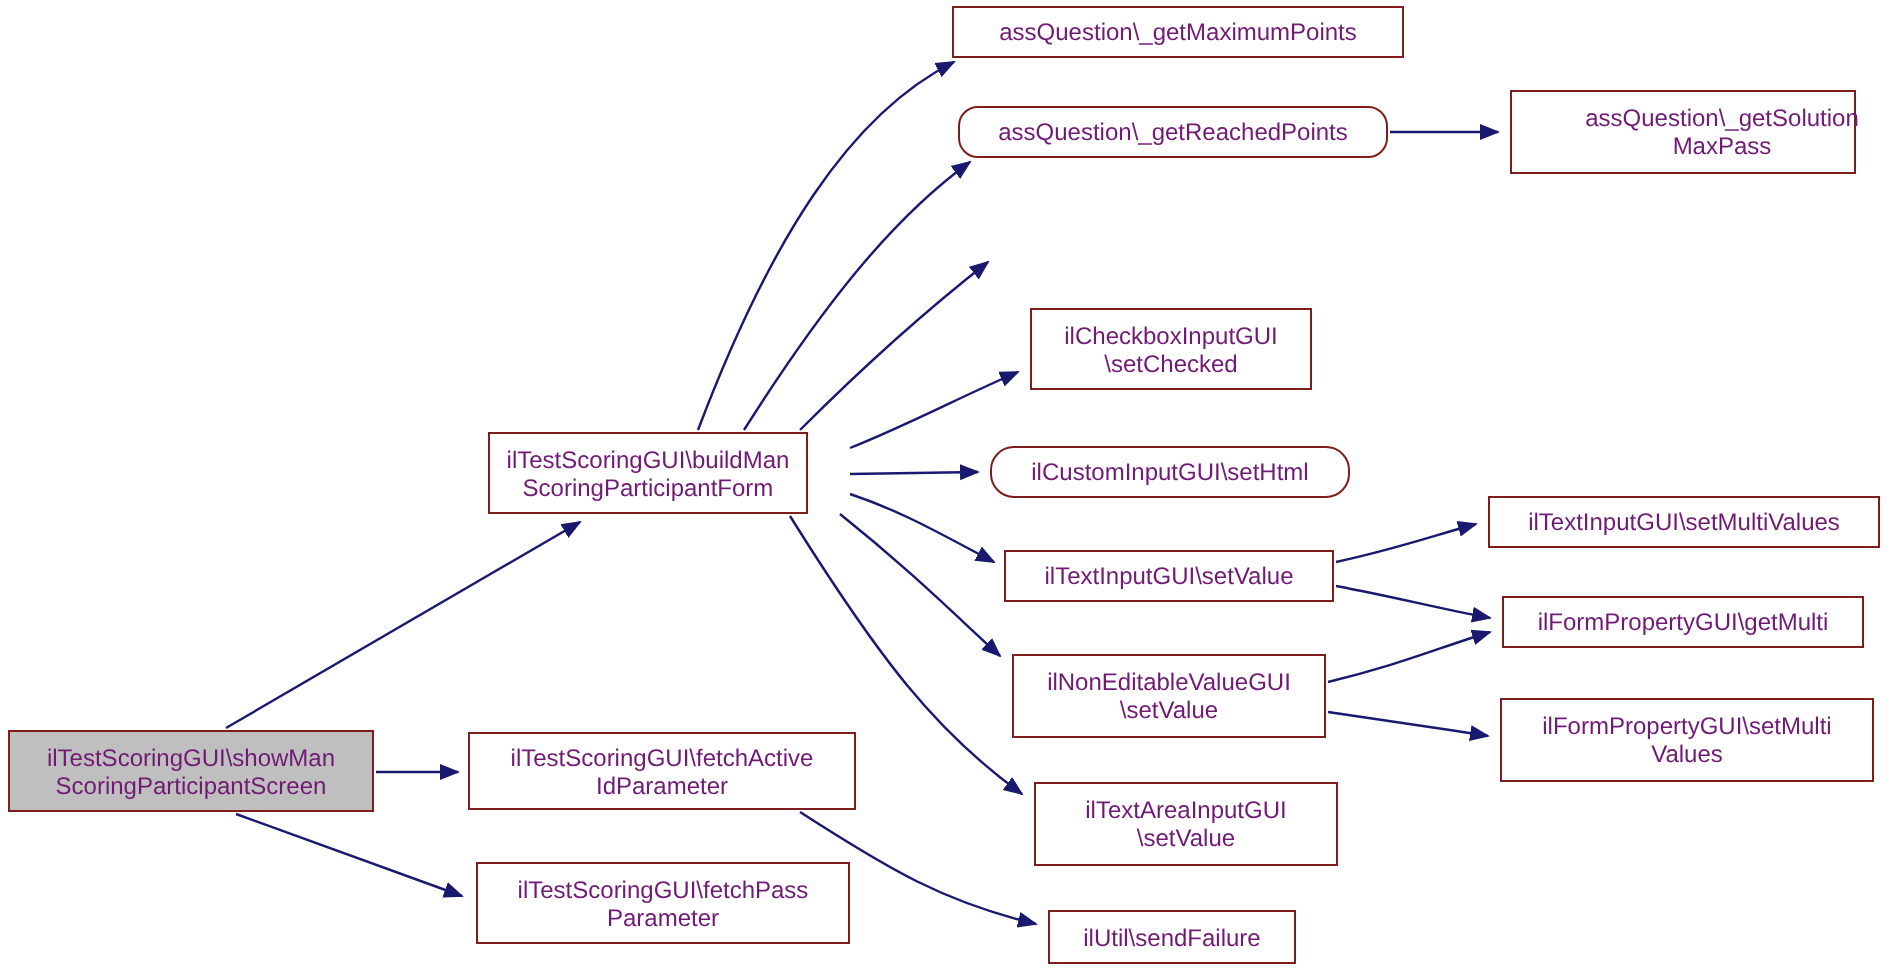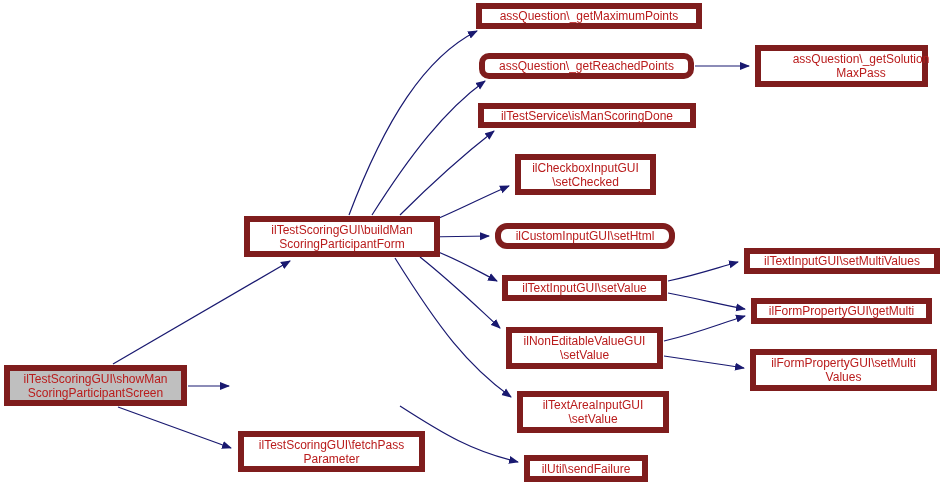--- a/index.html
+++ b/index.html
@@ -8,22 +8,22 @@
     width:945px;height:489px;
     background:#ffffff;
     font-family:"Liberation Sans", sans-serif;
     overflow:hidden;
   }
   #edges{position:absolute;left:0;top:0;width:945px;height:489px;}
   .node{
     position:absolute;
     box-sizing:border-box;
     background:#ffffff;
-    border:6px solid #7f1d1d;
-    color:#b91c1c;
+    border:1px solid #7f1d1d;
+    color:#701a75;
     font-size:12px;
     line-height:14px;
     text-align:left;
     display:flex;
     flex-direction:column;
     align-items:center;
     justify-content:center;
     white-space:nowrap;
     cursor:pointer;
   }
@@ -62,42 +62,43 @@
       <path d="M 664,341 C 698,333 719,324 745,316" marker-end="url(#arrow)"></path>
       <path d="M 664,356 C 698,361 719,364 744,368" marker-end="url(#arrow)"></path>
     </g>
   </svg>
 
   <div class="node highlight" style="left:4px;top:365px;width:183px;height:41px;">
     <span>ilTestScoringGUI\showMan</span>
     <span>ScoringParticipantScreen</span>
   </div>
 
-  <div class="node" style="left:244px;top:216px;width:196px;height:41px;">
+  <div class="node" style="left:244px;top:216px;width:160px;height:41px;">
     <span>ilTestScoringGUI\buildMan</span>
     <span>ScoringParticipantForm</span>
   </div>
 
+  <div class="node" style="left:234px;top:366px;width:194px;height:39px;">
+    <span>ilTestScoringGUI\fetchActive</span>
+    <span>IdParameter</span>
+  </div>
 
   <div class="node" style="left:238px;top:431px;width:187px;height:41px;">
     <span>ilTestScoringGUI\fetchPass</span>
     <span>Parameter</span>
   </div>
 
   <div class="node" style="left:476px;top:3px;width:226px;height:26px;">
     <span>assQuestion\_getMaximumPoints</span>
   </div>
 
   <div class="node" style="left:479px;top:53px;width:215px;height:26px;border-radius:10px;">
     <span>assQuestion\_getReachedPoints</span>
   </div>
 
-  <div class="node" style="left:478px;top:103px;width:218px;height:25px;">
-    <span>ilTestService\isManScoringDone</span>
-  </div>
 
   <div class="node" style="left:515px;top:154px;width:141px;height:41px;">
     <span>ilCheckboxInputGUI</span>
     <span>\setChecked</span>
   </div>
 
   <div class="node" style="left:495px;top:223px;width:180px;height:26px;border-radius:12px;">
     <span>ilCustomInputGUI\setHtml</span>
   </div>
 

